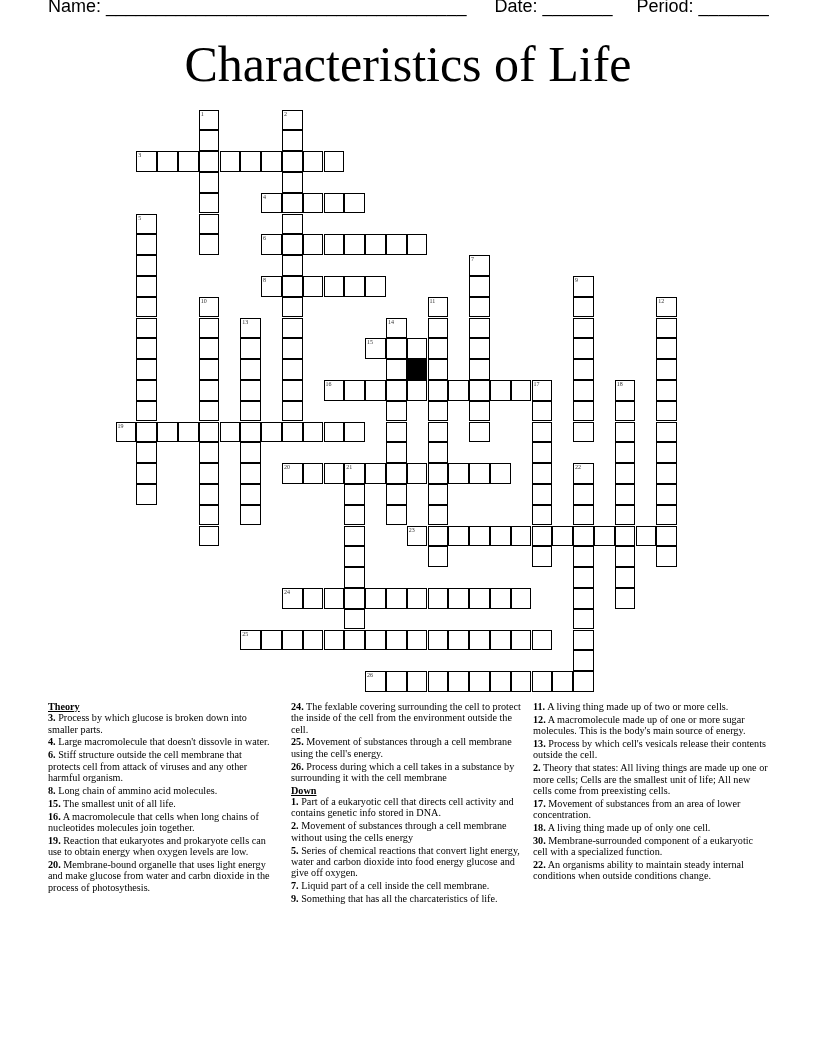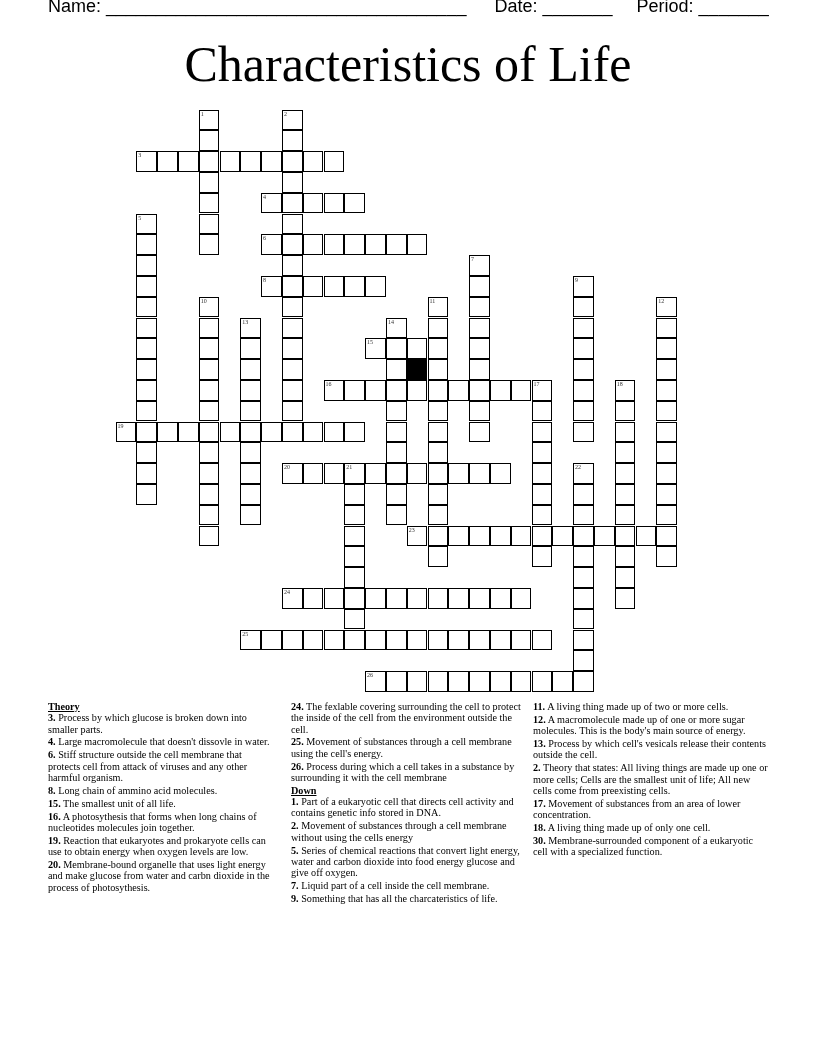--- a/index.html
+++ b/index.html
@@ -332,21 +332,21 @@
     <div class="cell black" style="left: 291.2px; top: 249.6px;"></div>
   </div>
 
 <div class="clues col1">
   <div class="sec">Theory</div>
   <div class="clue"><b>3.</b> <span>Process by which glucose is broken down into smaller parts.</span></div>
   <div class="clue"><b>4.</b> <span>Large macromolecule that doesn't dissovle in water.</span></div>
   <div class="clue"><b>6.</b> <span>Stiff structure outside the cell membrane that protects cell from attack of viruses and any other harmful organism.</span></div>
   <div class="clue"><b>8.</b> <span>Long chain of ammino acid molecules.</span></div>
   <div class="clue"><b>15.</b> <span>The smallest unit of all life.</span></div>
-  <div class="clue"><b>16.</b> <span>A photosythesis that forms when long chains of nucleotides molecules join together.</span></div>
+  <div class="clue"><b>16.</b> <span>A macromolecule that cells when long chains of nucleotides molecules join together.</span></div>
   <div class="clue"><b>19.</b> <span>Reaction that eukaryotes and prokaryote cells can use to obtain energy when oxygen levels are low.</span></div>
   <div class="clue"><b>20.</b> <span>Membrane-bound organelle that uses light energy and make glucose from water and carbn dioxide in the process of photosythesis.</span></div>
 </div>
 
 <div class="clues col2">
   <div class="clue"><b>24.</b> <span>The fexlable covering surrounding the cell to protect the inside of the cell from the environment outside the cell.</span></div>
   <div class="clue"><b>25.</b> <span>Movement of substances through a cell membrane using the cell's energy.</span></div>
   <div class="clue"><b>26.</b> <span>Process during which a cell takes in a substance by surrounding it with the cell membrane</span></div>
   <div class="sec">Down</div>
   <div class="clue"><b>1.</b> <span>Part of a eukaryotic cell that directs cell activity and contains genetic info stored in DNA.</span></div>
@@ -357,13 +357,14 @@
 </div>
 
 <div class="clues col3">
   <div class="clue"><b>11.</b> <span>A living thing made up of two or more cells.</span></div>
   <div class="clue"><b>12.</b> <span>A macromolecule made up of one or more sugar molecules. This is the body's main source of energy.</span></div>
   <div class="clue"><b>13.</b> <span>Process by which cell's vesicals release their contents outside the cell.</span></div>
   <div class="clue"><b>2.</b> <span>Theory that states: All living things are made up one or more cells; Cells are the smallest unit of life; All new cells come from preexisting cells.</span></div>
   <div class="clue"><b>17.</b> <span>Movement of substances from an area of lower concentration.</span></div>
   <div class="clue"><b>18.</b> <span>A living thing made up of only one cell.</span></div>
   <div class="clue"><b>30.</b> <span>Membrane-surrounded component of a eukaryotic cell with a specialized function.</span></div>
+  <div class="clue"><b>22.</b> <span>An organisms ability to maintain steady internal conditions when outside conditions change.</span></div>
 </div>
 
 </body></html>

